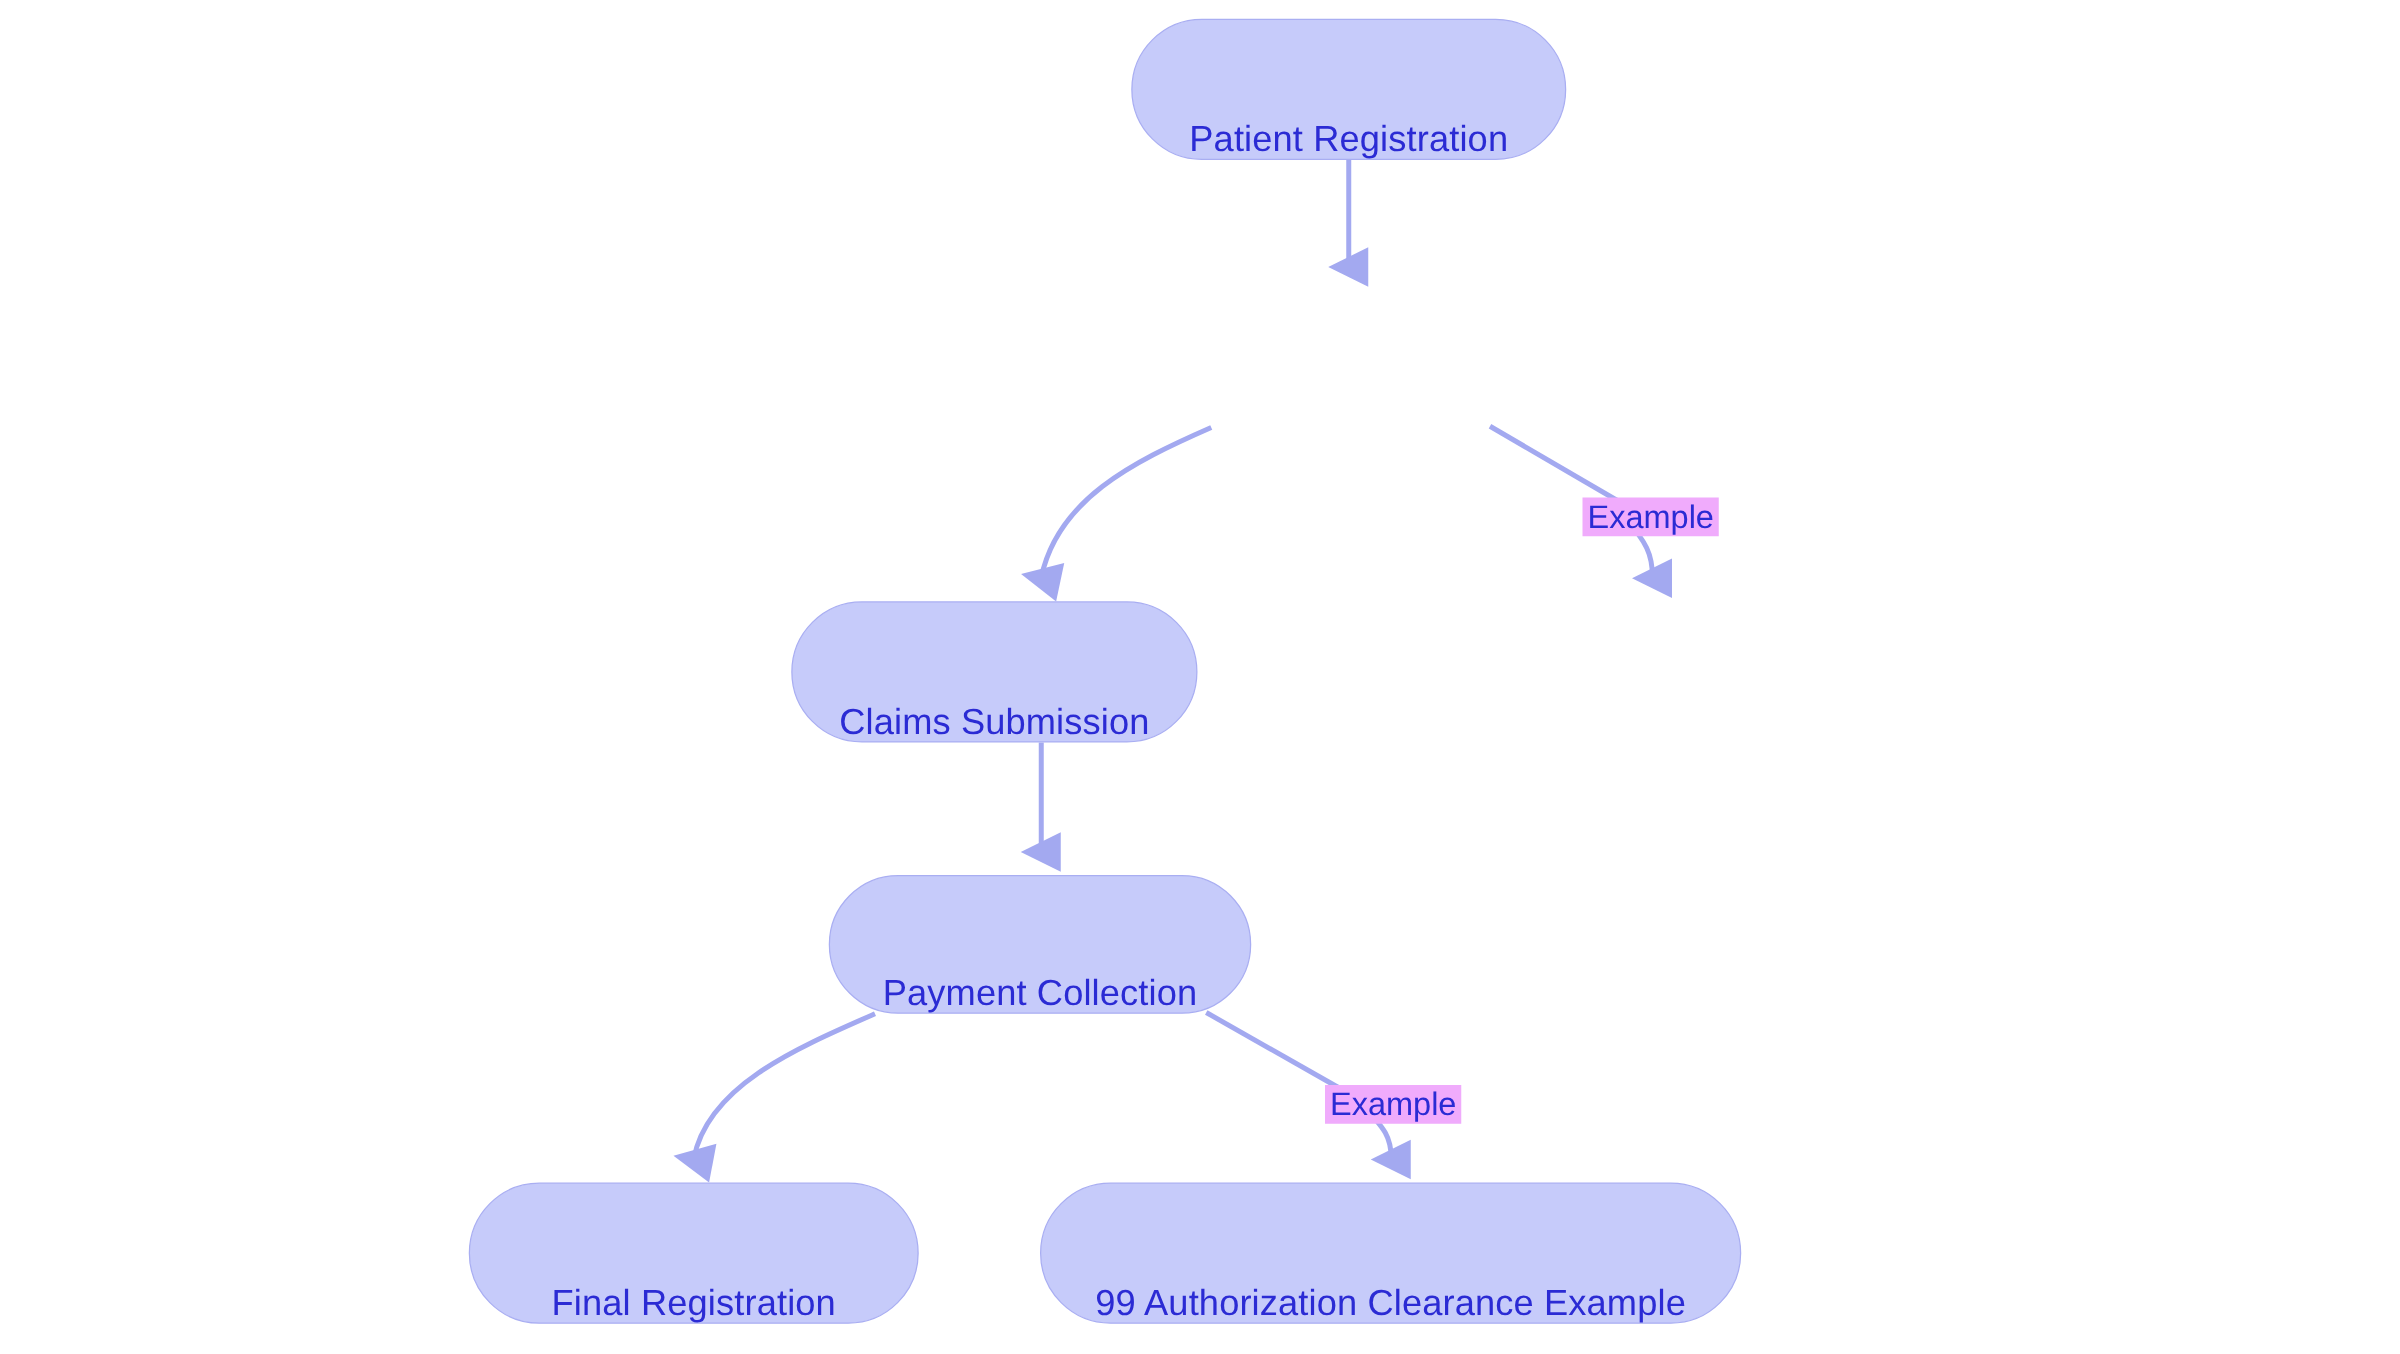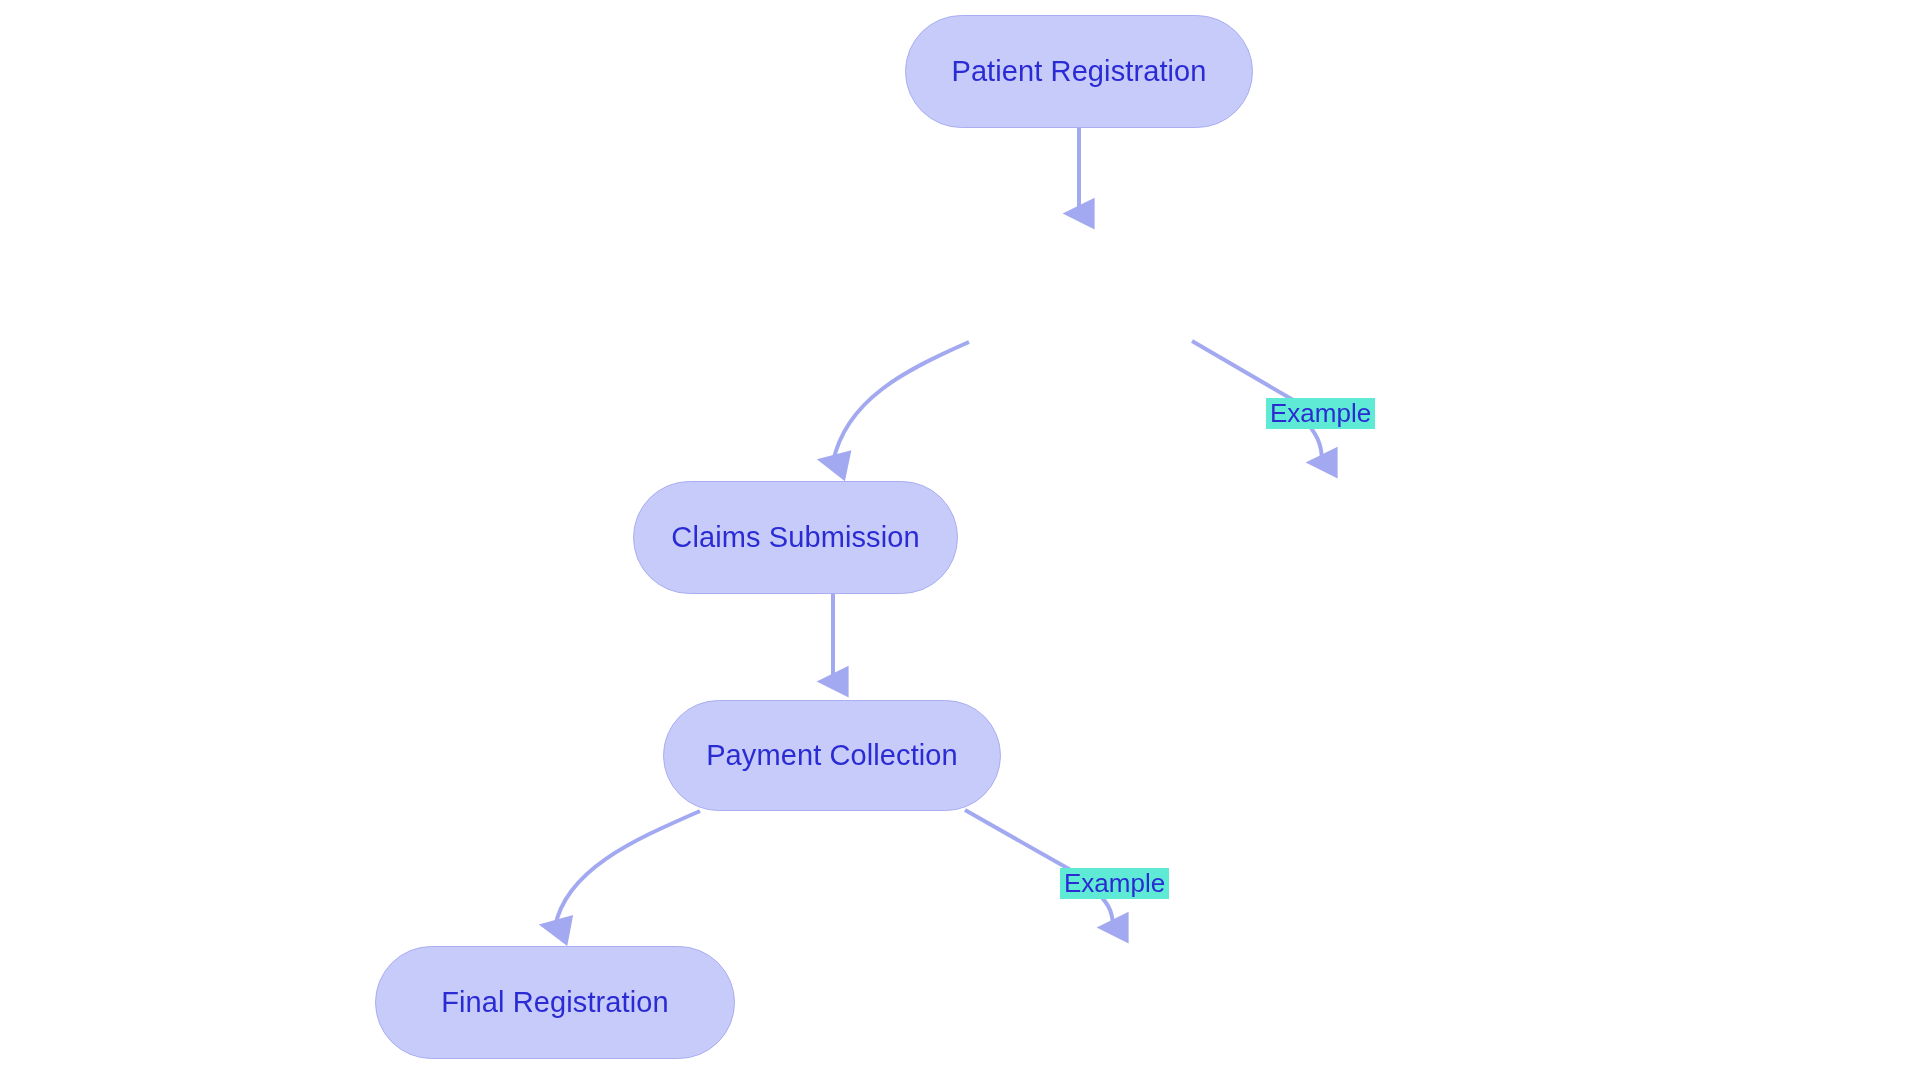--- a/index.html
+++ b/index.html
@@ -29,42 +29,42 @@
     height: 1083px;
     pointer-events: none;
   }
   .flow-node {
     position: absolute;
     box-sizing: border-box;
     background: #C6CBFA;
     border: 1.6px solid #A9AEF2;
     border-radius: 999px;
     display: flex;
-    align-items: center;
+    align-items: flex-end;
     justify-content: center;
     color: #2B2BD4;
     font-size: 29px;
     font-weight: 400;
     letter-spacing: 0.1px;
     white-space: nowrap;
     z-index: 2;
   }
   .node-label {
     color: #2B2BD4;
     font-size: 29px;
     line-height: 1;
     font-family: "Liberation Sans", sans-serif;
   }
   .edge-label {
     position: absolute;
     color: #2B2BD4;
     font-size: 26px;
     font-family: "Liberation Sans", sans-serif;
     white-space: nowrap;
-    background: #5eead4;
+    background: #f0abfc;
     padding: 1px 4px;
     z-index: 3;
     line-height: 1.1;
   }
 </style>
 </head>
 <body>
 
 <div id="diagram-root">
 
@@ -101,18 +101,21 @@
 
 
   <div class="flow-node" style="left:663px; top:700px; width:338px; height:111px;">
     <span class="node-label">Payment Collection</span>
   </div>
 
   <div class="flow-node" style="left:375px; top:946px; width:360px; height:113px;">
     <span class="node-label">Final Registration</span>
   </div>
 
+  <div class="flow-node" style="left:832px; top:946px; width:561px; height:113px;">
+    <span class="node-label">99 Authorization Clearance Example</span>
+  </div>
 
   <div class="edge-label" style="left:1266px; top:398px;">Example</div>
 
   <div class="edge-label" style="left:1060px; top:868px;">Example</div>
 
 </div>
 
 </body></html>

